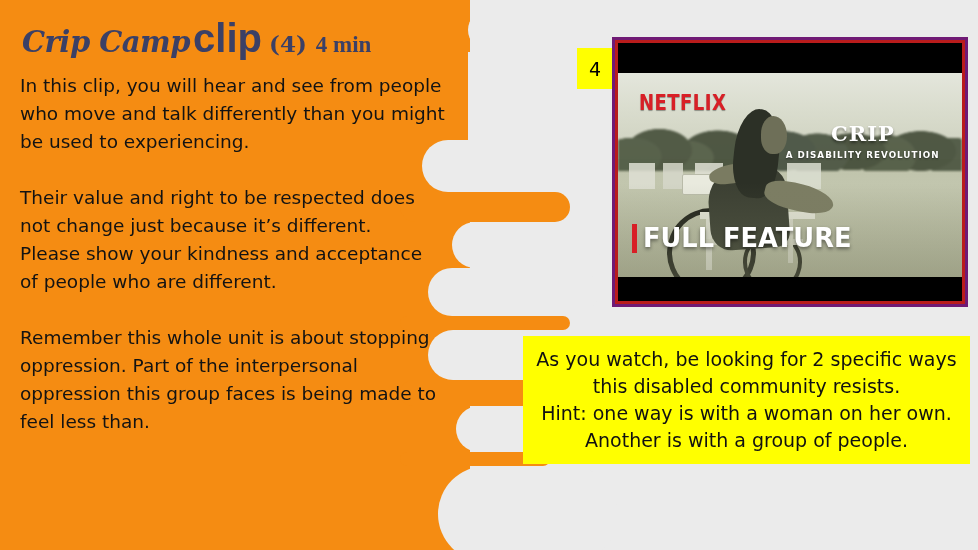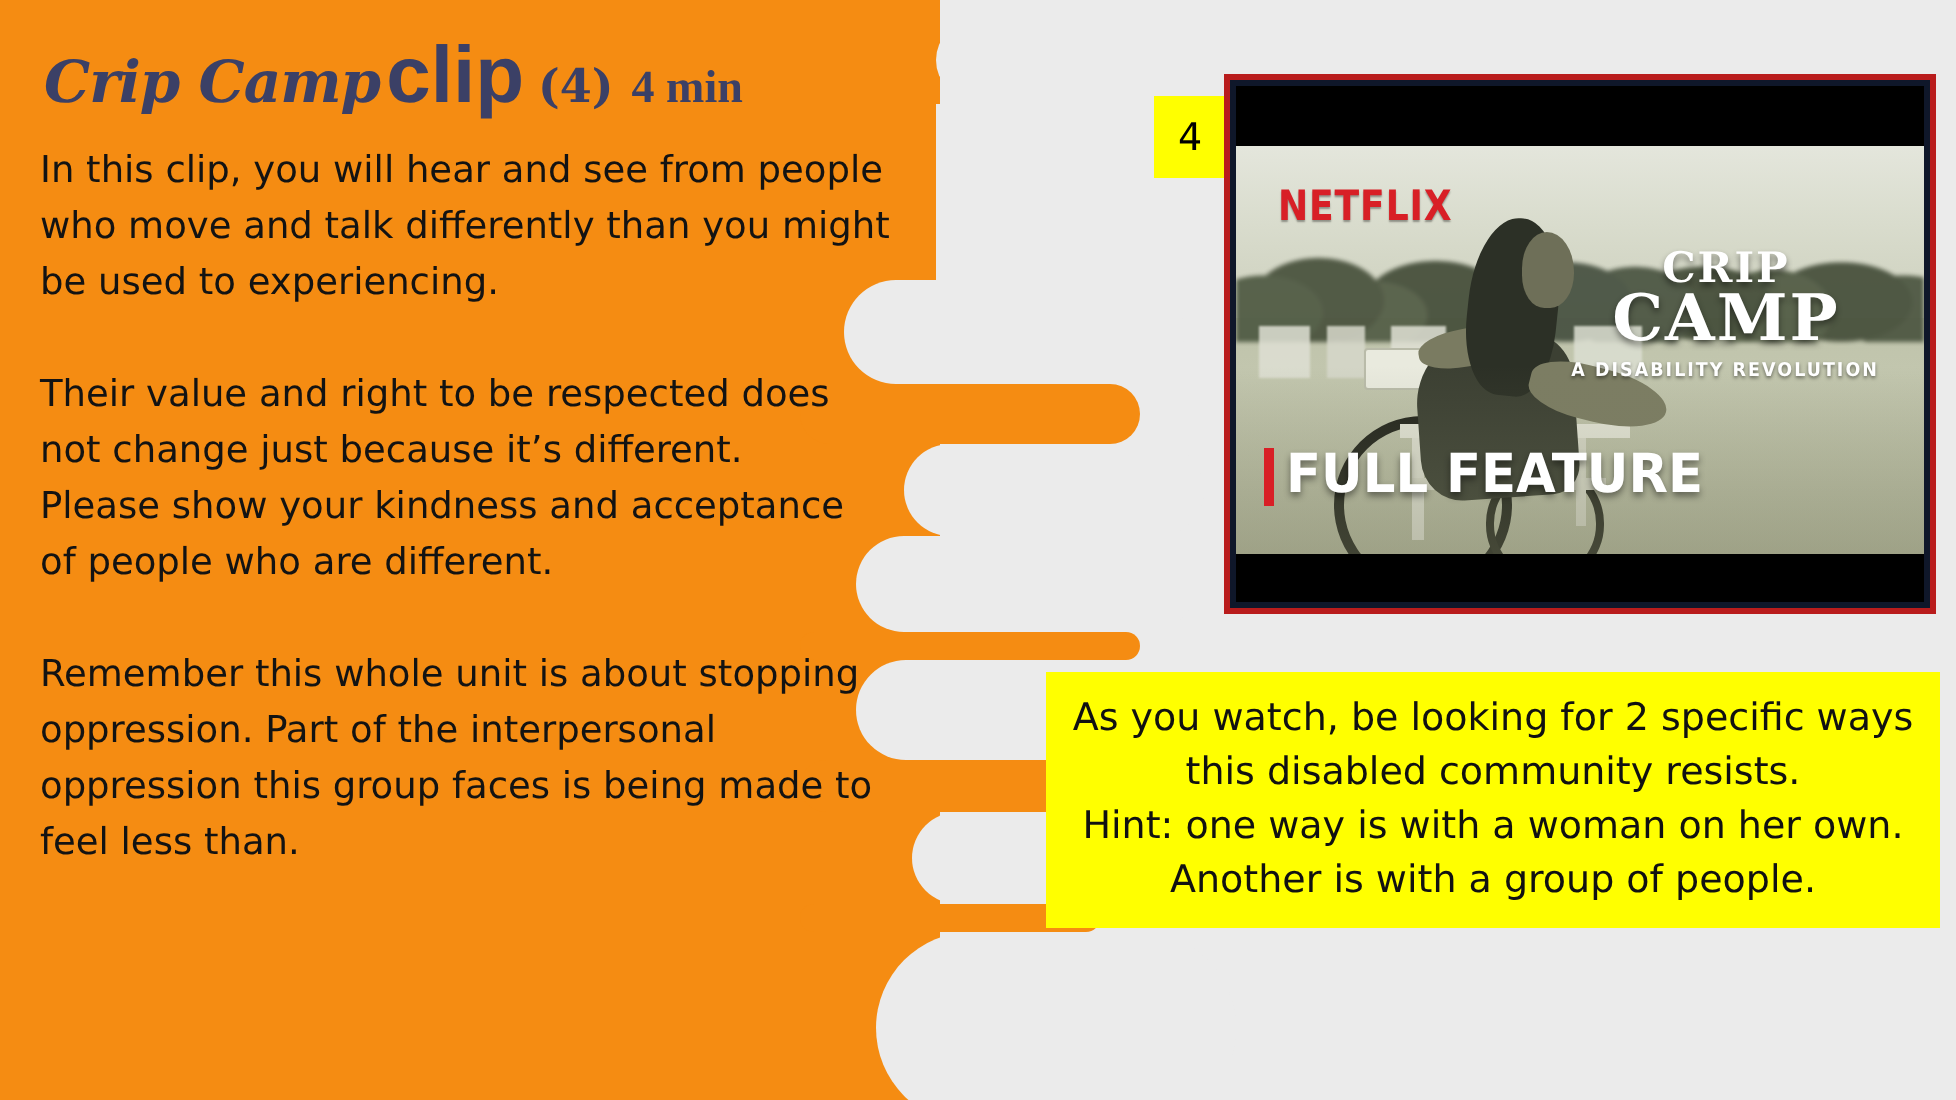--- a/index.html
+++ b/index.html
@@ -64,23 +64,23 @@
     color:#000;
     font-family:"DejaVu Sans", sans-serif;
     font-size:19px;font-weight:normal;
     display:flex;align-items:center;justify-content:center;
     z-index:5;
   }
 
   
   #thumb{
     position:absolute;left:612px;top:37px;width:356px;height:270px;
-    border:3px solid #b91c1c;
+    border:3px solid #701a75;
     box-sizing:border-box;
-    background:#0f172a;
+    background:#b91c1c;
     overflow:hidden;
     z-index:6;
   }
   #thumb-inner{position:absolute;inset:3px;background:#000;overflow:hidden;}
   
   #photo{
     position:absolute;left:0;right:0;top:30px;height:204px;
     overflow:hidden;
     background:
       
@@ -372,21 +372,20 @@
           <div class="fig-hair"></div>
           <div class="fig-head"></div>
           <div class="fig-arm"></div>
         </div>
         <div id="ground-haze"></div>
 
         <div id="netflix">NETFLIX</div>
 
         <div id="logo-block">
           <div class="logo-line">CRIP</div>
-          <div class="logo-line second">CAMP</div>
           <div id="logo-sub">A DISABILITY REVOLUTION</div>
         </div>
 
         <div id="full-feature">
           <span id="ff-bar"></span>
           <span id="ff-text">FULL FEATURE</span>
         </div>
       </div>
     </div>
   </div>

